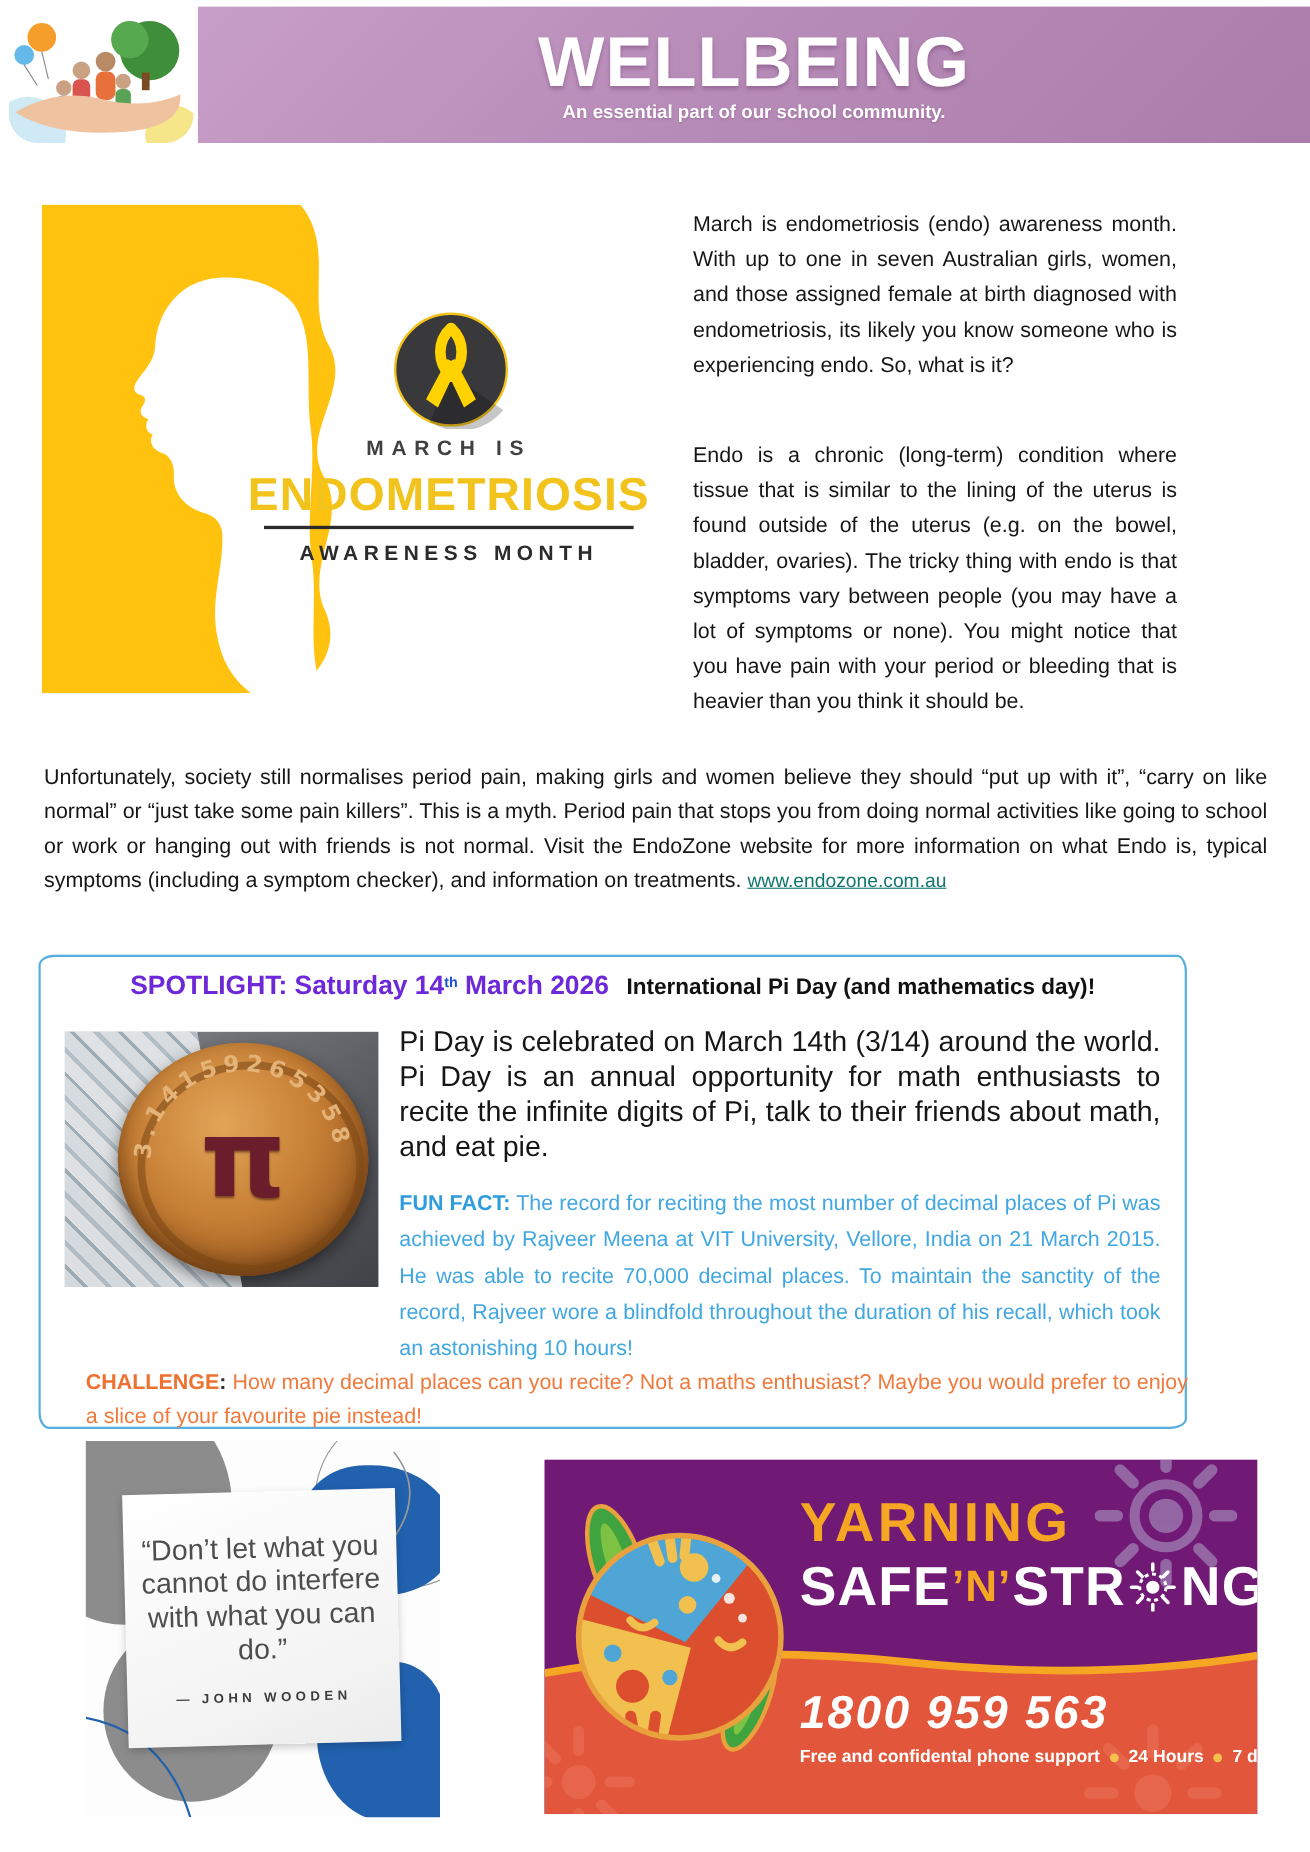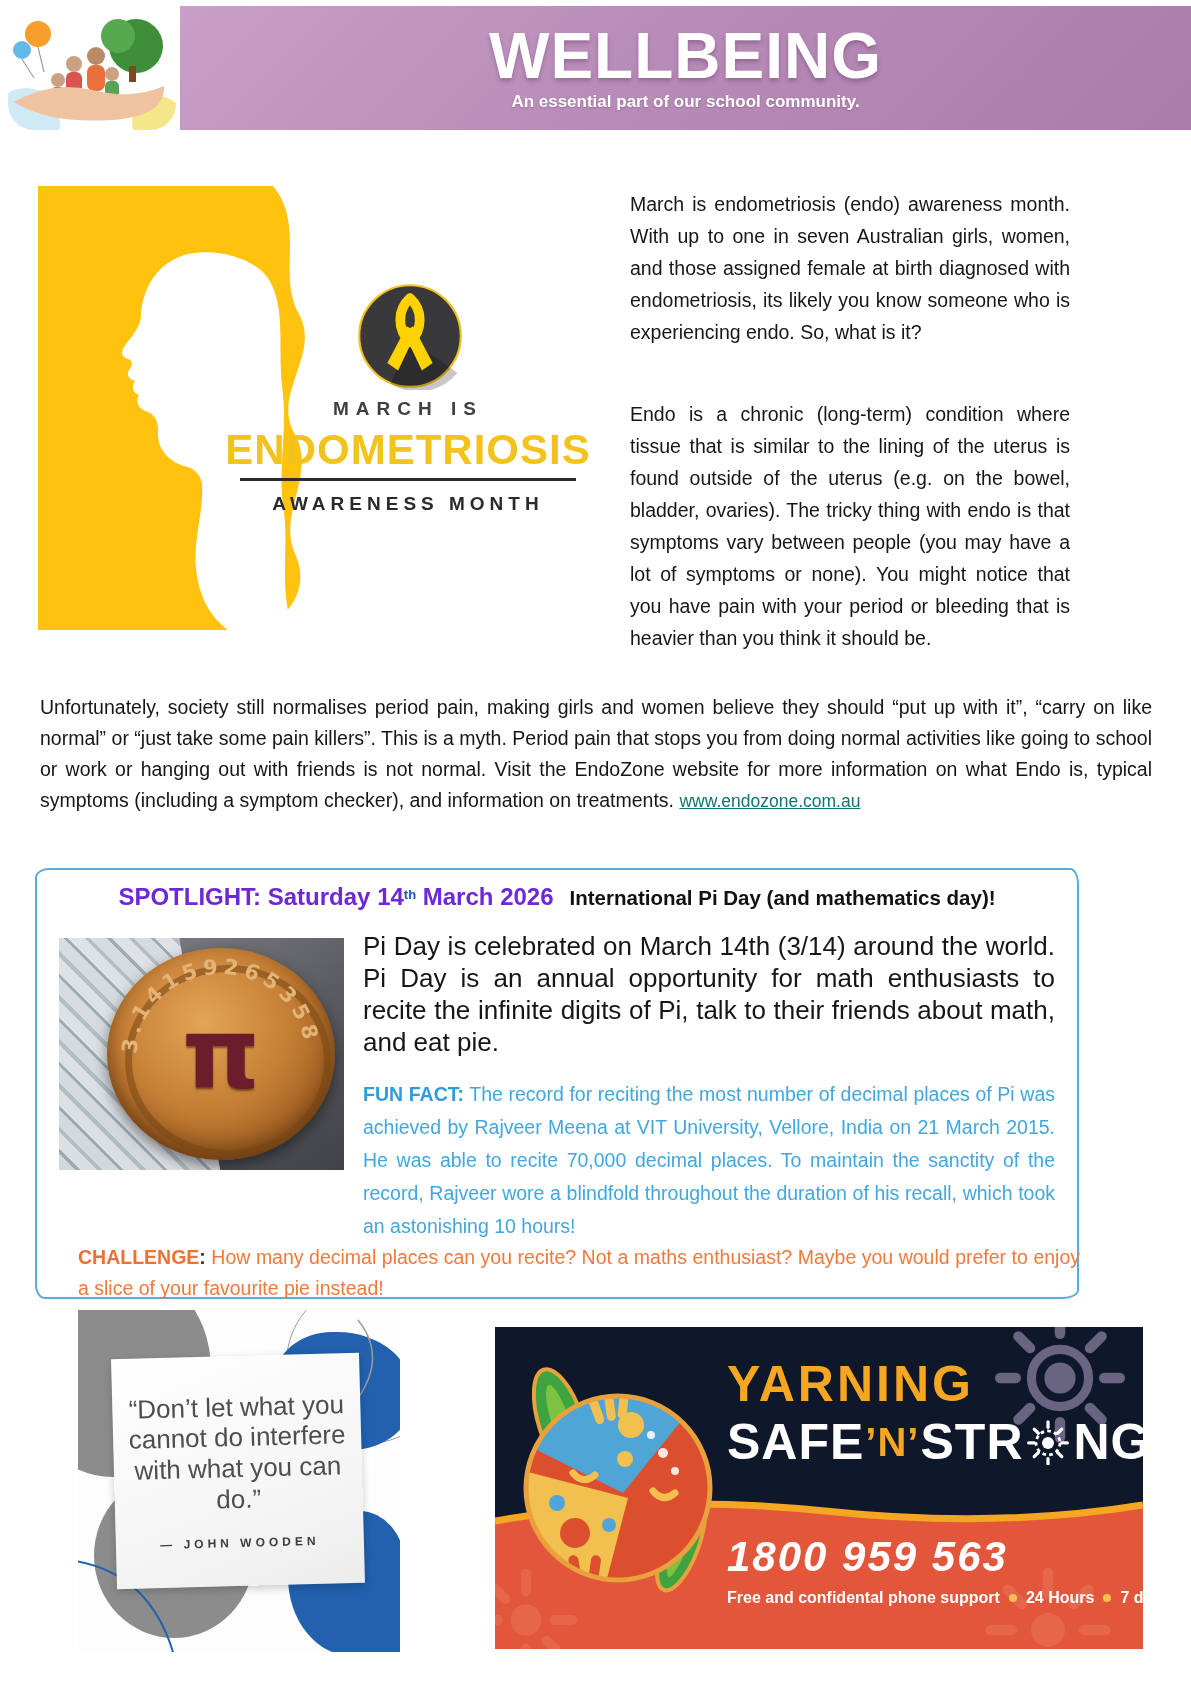--- a/index.html
+++ b/index.html
@@ -95,21 +95,21 @@
     border-radius:46% 40% 0 55%;}
   .q-curves{position:absolute;left:0;top:0;width:322px;height:342px;}
   .q-paper{
     position:absolute;left:36px;top:46px;width:248px;height:230px;background:linear-gradient(160deg,#ffffff 0%,#f4f4f4 70%,#ececec 100%);
     transform:rotate(-1.5deg);box-shadow:0 3px 8px rgba(0,0,0,.2);
     display:flex;flex-direction:column;align-items:center;justify-content:center;padding:10px;box-sizing:border-box;
   }
   .quote-text{font-size:26px;line-height:1.18;color:#4e4e4e;text-align:center;font-weight:500;}
   .quote-attr{margin-top:22px;font-size:12px;font-weight:800;letter-spacing:4px;color:#3c3c3c;}
   
-  .ysns{position:absolute;left:495px;top:1327px;width:648px;height:322px;background:#0f172a;overflow:hidden;}
+  .ysns{position:absolute;left:495px;top:1327px;width:648px;height:322px;background:#701a75;overflow:hidden;}
   .ysns-sun{position:absolute;right:18px;top:-14px;width:130px;height:130px;opacity:.55;}
   .ysns-wave{position:absolute;left:0;top:158px;width:648px;height:60px;}
   .ysns-red{position:absolute;left:0;top:214px;width:648px;height:108px;background:#e2573b;}
   .ysns-motif-l{position:absolute;left:-24px;top:238px;width:110px;height:110px;opacity:.3;}
   .ysns-motif-r{position:absolute;right:30px;top:238px;width:130px;height:130px;opacity:.3;}
   .ysns-art{position:absolute;left:18px;top:36px;width:215px;height:250px;}
   .ysns-title{position:absolute;left:232px;top:32px;}
   .yarning{color:#f5a623;font-size:50px;font-weight:800;letter-spacing:3px;line-height:1;}
   .safens{margin-top:8px;color:#fff;font-size:50px;font-weight:800;letter-spacing:1px;line-height:1;white-space:nowrap;display:flex;align-items:center;}
   .safens .or{color:#f5a623;font-size:40px;margin:0 1px;}

